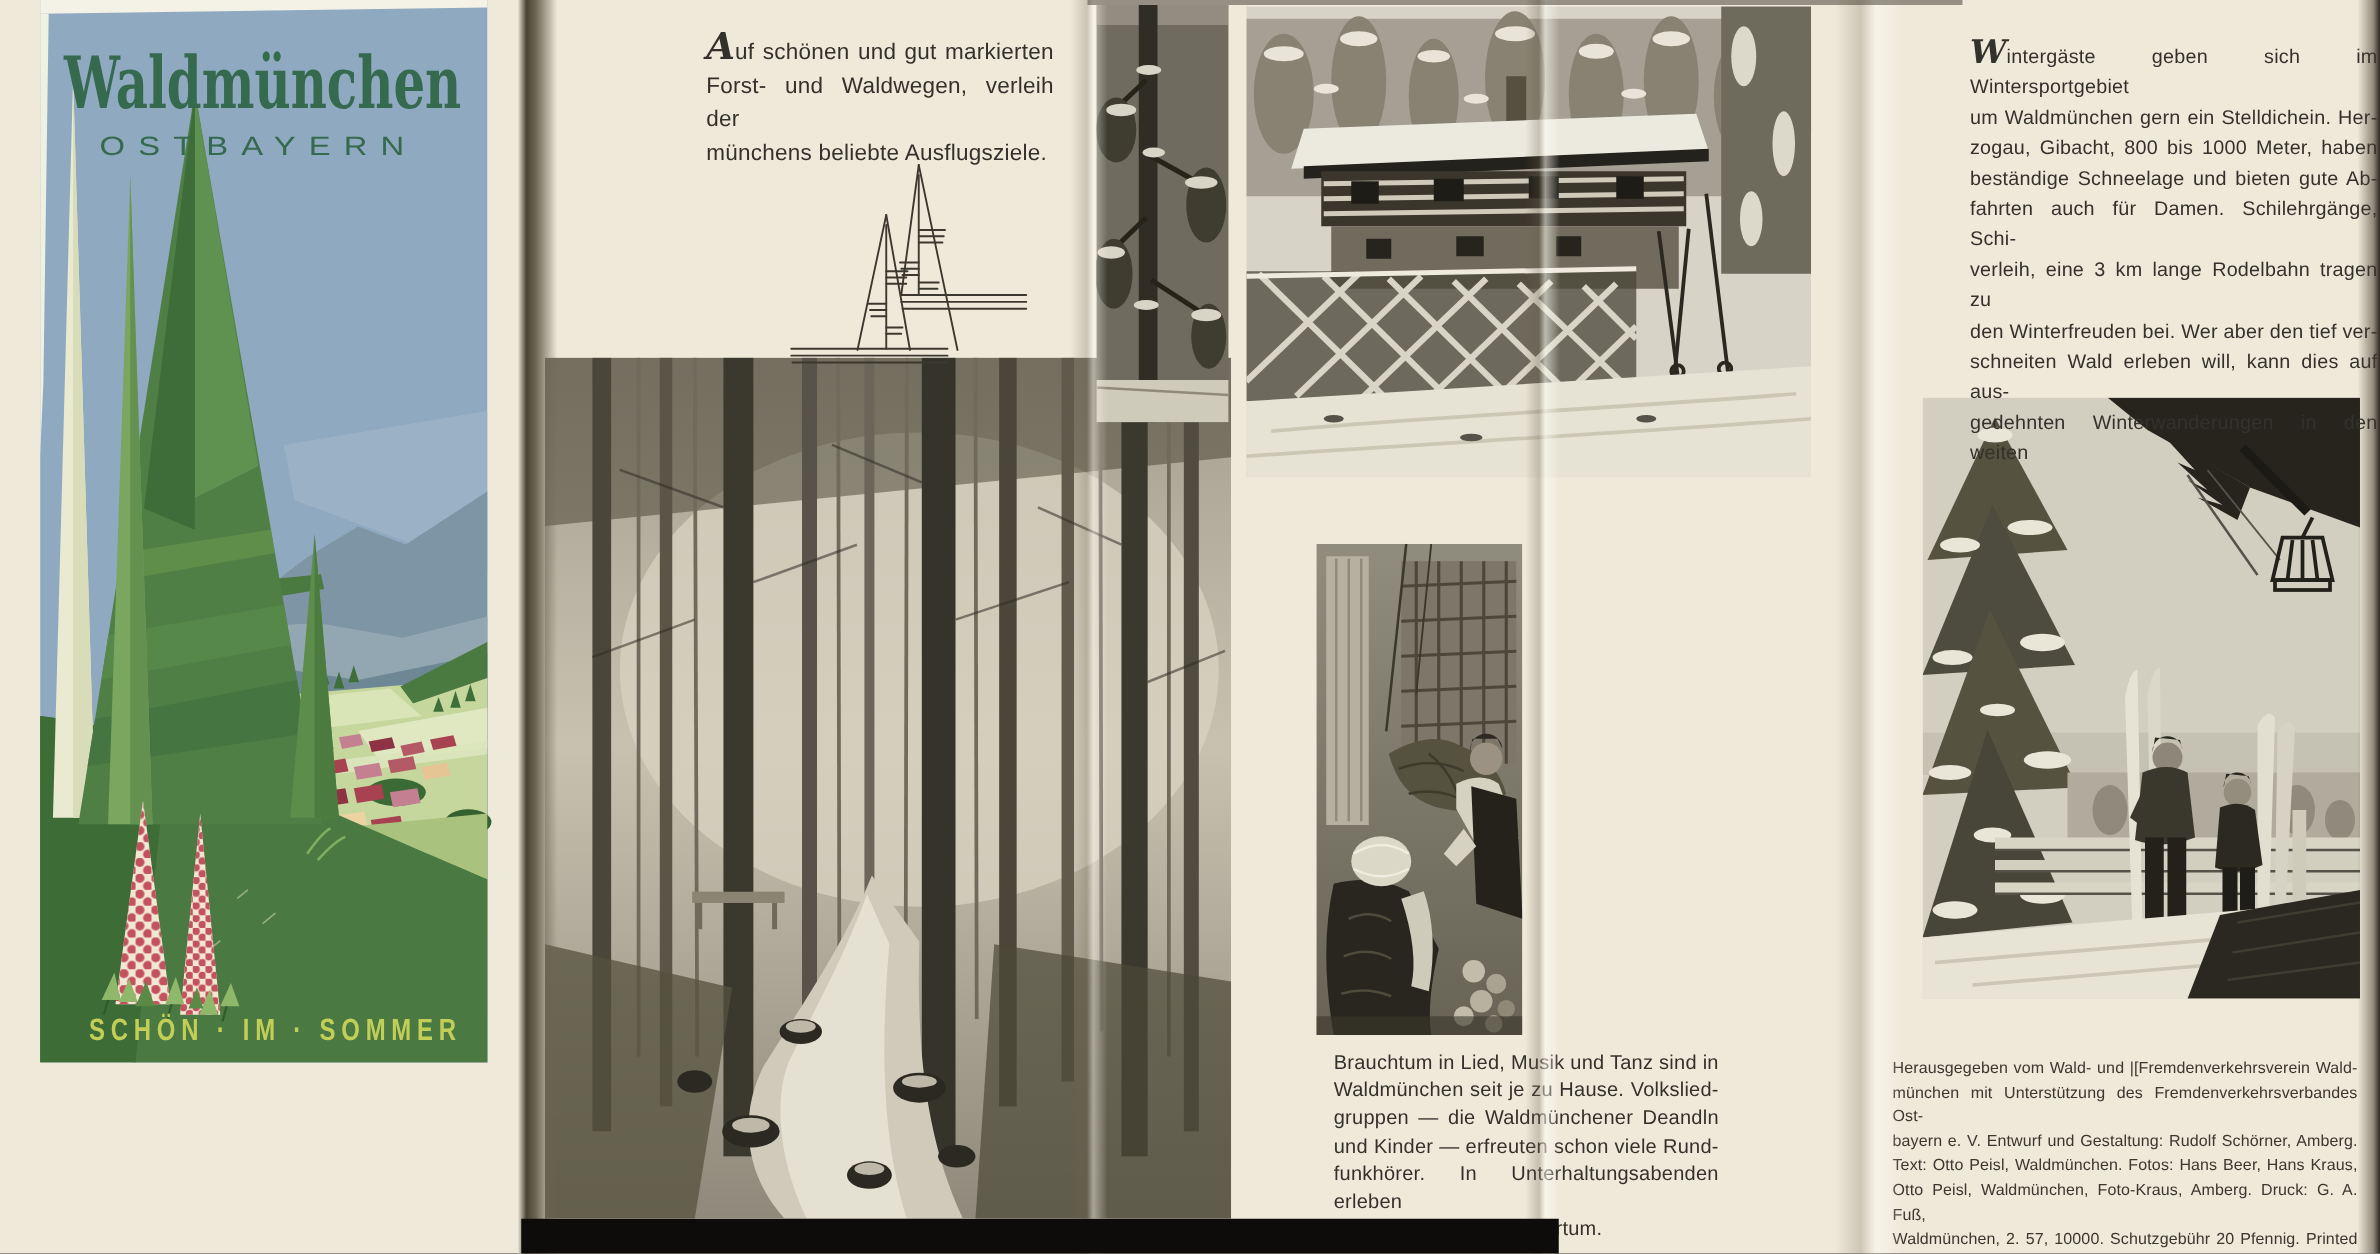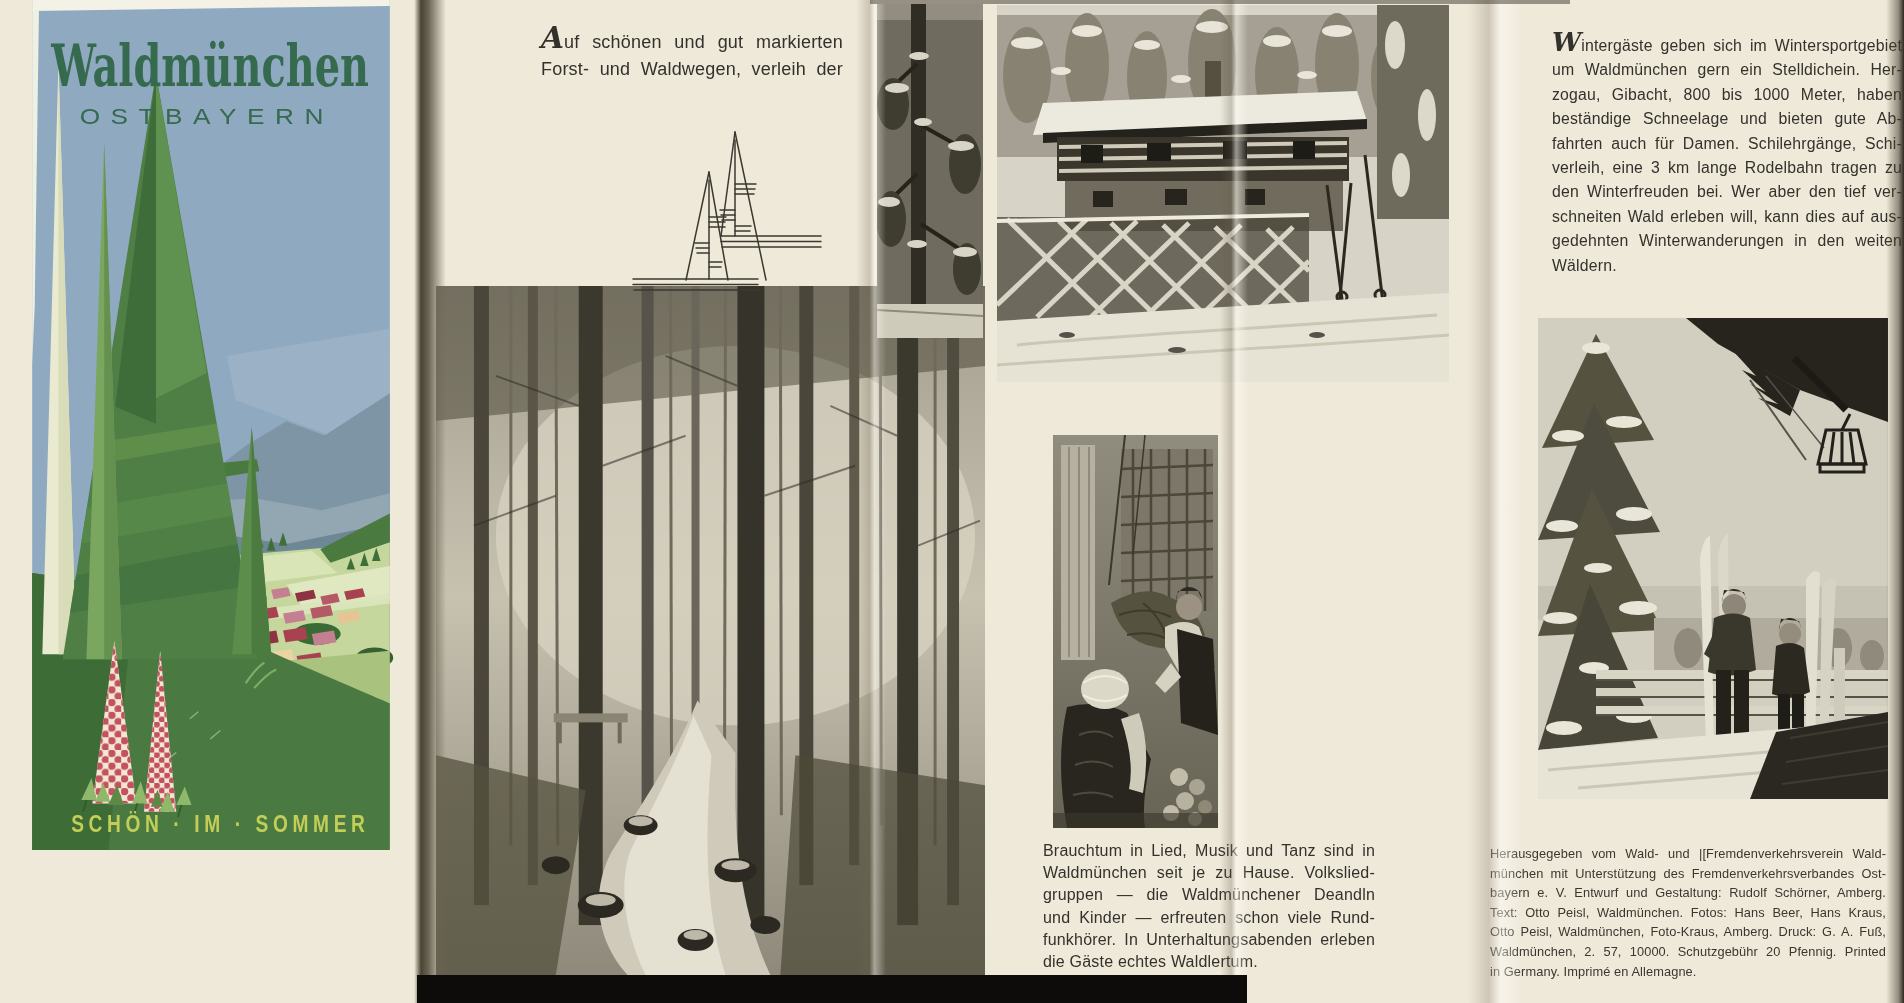--- a/index.html
+++ b/index.html
@@ -3,21 +3,21 @@
 <meta charset="utf-8">
 <style>
   html,body{margin:0;padding:0;background:#14120e;}
   #stage{position:relative;width:1904px;height:1003px;overflow:hidden;
          background:#efe9da;font-family:"Liberation Sans",sans-serif;}
   
   .photo{position:absolute;overflow:hidden;}
   .photo svg{display:block;width:100%;height:100%;}
   
   .tblock{position:absolute;color:#33312b;}
-  .jl{display:block;text-align:justify;text-align-last:justify;white-space:normal;}
+  .jl{display:block;text-align:justify;text-align-last:justify;white-space:normal;margin-left:24px;}
   .jl.end{text-align-last:left;}
   .fancy::first-letter{font-family:"DejaVu Serif",serif;font-style:italic;
                        font-weight:bold;font-size:1.65em;letter-spacing:0;}
   #intro-text{left:541px;top:24px;width:302px;font-size:18px;line-height:27px;
               letter-spacing:.2px;}
   #winter-text{left:1552px;top:30px;width:350px;font-size:15.8px;line-height:24.4px;
               letter-spacing:.2px;}
   #customs-text{left:1043px;top:840px;width:332px;font-size:16px;line-height:22.2px;
               letter-spacing:.2px;}
   #credits-text{left:1490px;top:844px;width:396px;font-size:12.8px;line-height:19.6px;
@@ -431,33 +431,33 @@
         <line x1="72" y1="131" x2="84" y2="131"></line>
         <line x1="84" y1="140" x2="97" y2="140"></line>
           <line x1="84" y1="145" x2="96" y2="145"></line>
       </g>
     </svg>
   </div>
 
   <div id="intro-text" class="tblock">
     <span class="jl fancy">Auf schönen und gut markierten</span>
     <span class="jl">Forst- und Waldwegen, verleih der</span>
+    <span class="jl end">münchens beliebte Ausflugsziele.</span>
   </div>
 
   <div id="winter-text" class="tblock">
     <span class="jl fancy">Wintergäste geben sich im Wintersportgebiet</span>
     <span class="jl">um Waldmünchen gern ein Stelldichein.  Her-</span>
     <span class="jl">zogau, Gibacht, 800 bis 1000 Meter, haben</span>
     <span class="jl">beständige Schneelage und bieten gute Ab-</span>
     <span class="jl">fahrten auch für Damen.  Schilehrgänge, Schi-</span>
     <span class="jl">verleih, eine 3 km lange Rodelbahn tragen zu</span>
     <span class="jl">den Winterfreuden bei.  Wer aber den tief ver-</span>
     <span class="jl">schneiten Wald erleben will, kann dies auf aus-</span>
     <span class="jl">gedehnten Winterwanderungen in den weiten</span>
-    <span class="jl end">Wäldern.</span>
   </div>
 
   <div id="customs-text" class="tblock">
     <span class="jl">Brauchtum in Lied, Musik und Tanz sind in</span>
     <span class="jl">Waldmünchen seit je zu Hause.  Volkslied-</span>
     <span class="jl">gruppen — die Waldmünchener Deandln</span>
     <span class="jl">und Kinder — erfreuten schon viele Rund-</span>
     <span class="jl">funkhörer. In Unterhaltungsabenden erleben</span>
     <span class="jl end">die Gäste echtes Waldlertum.</span>
   </div>

